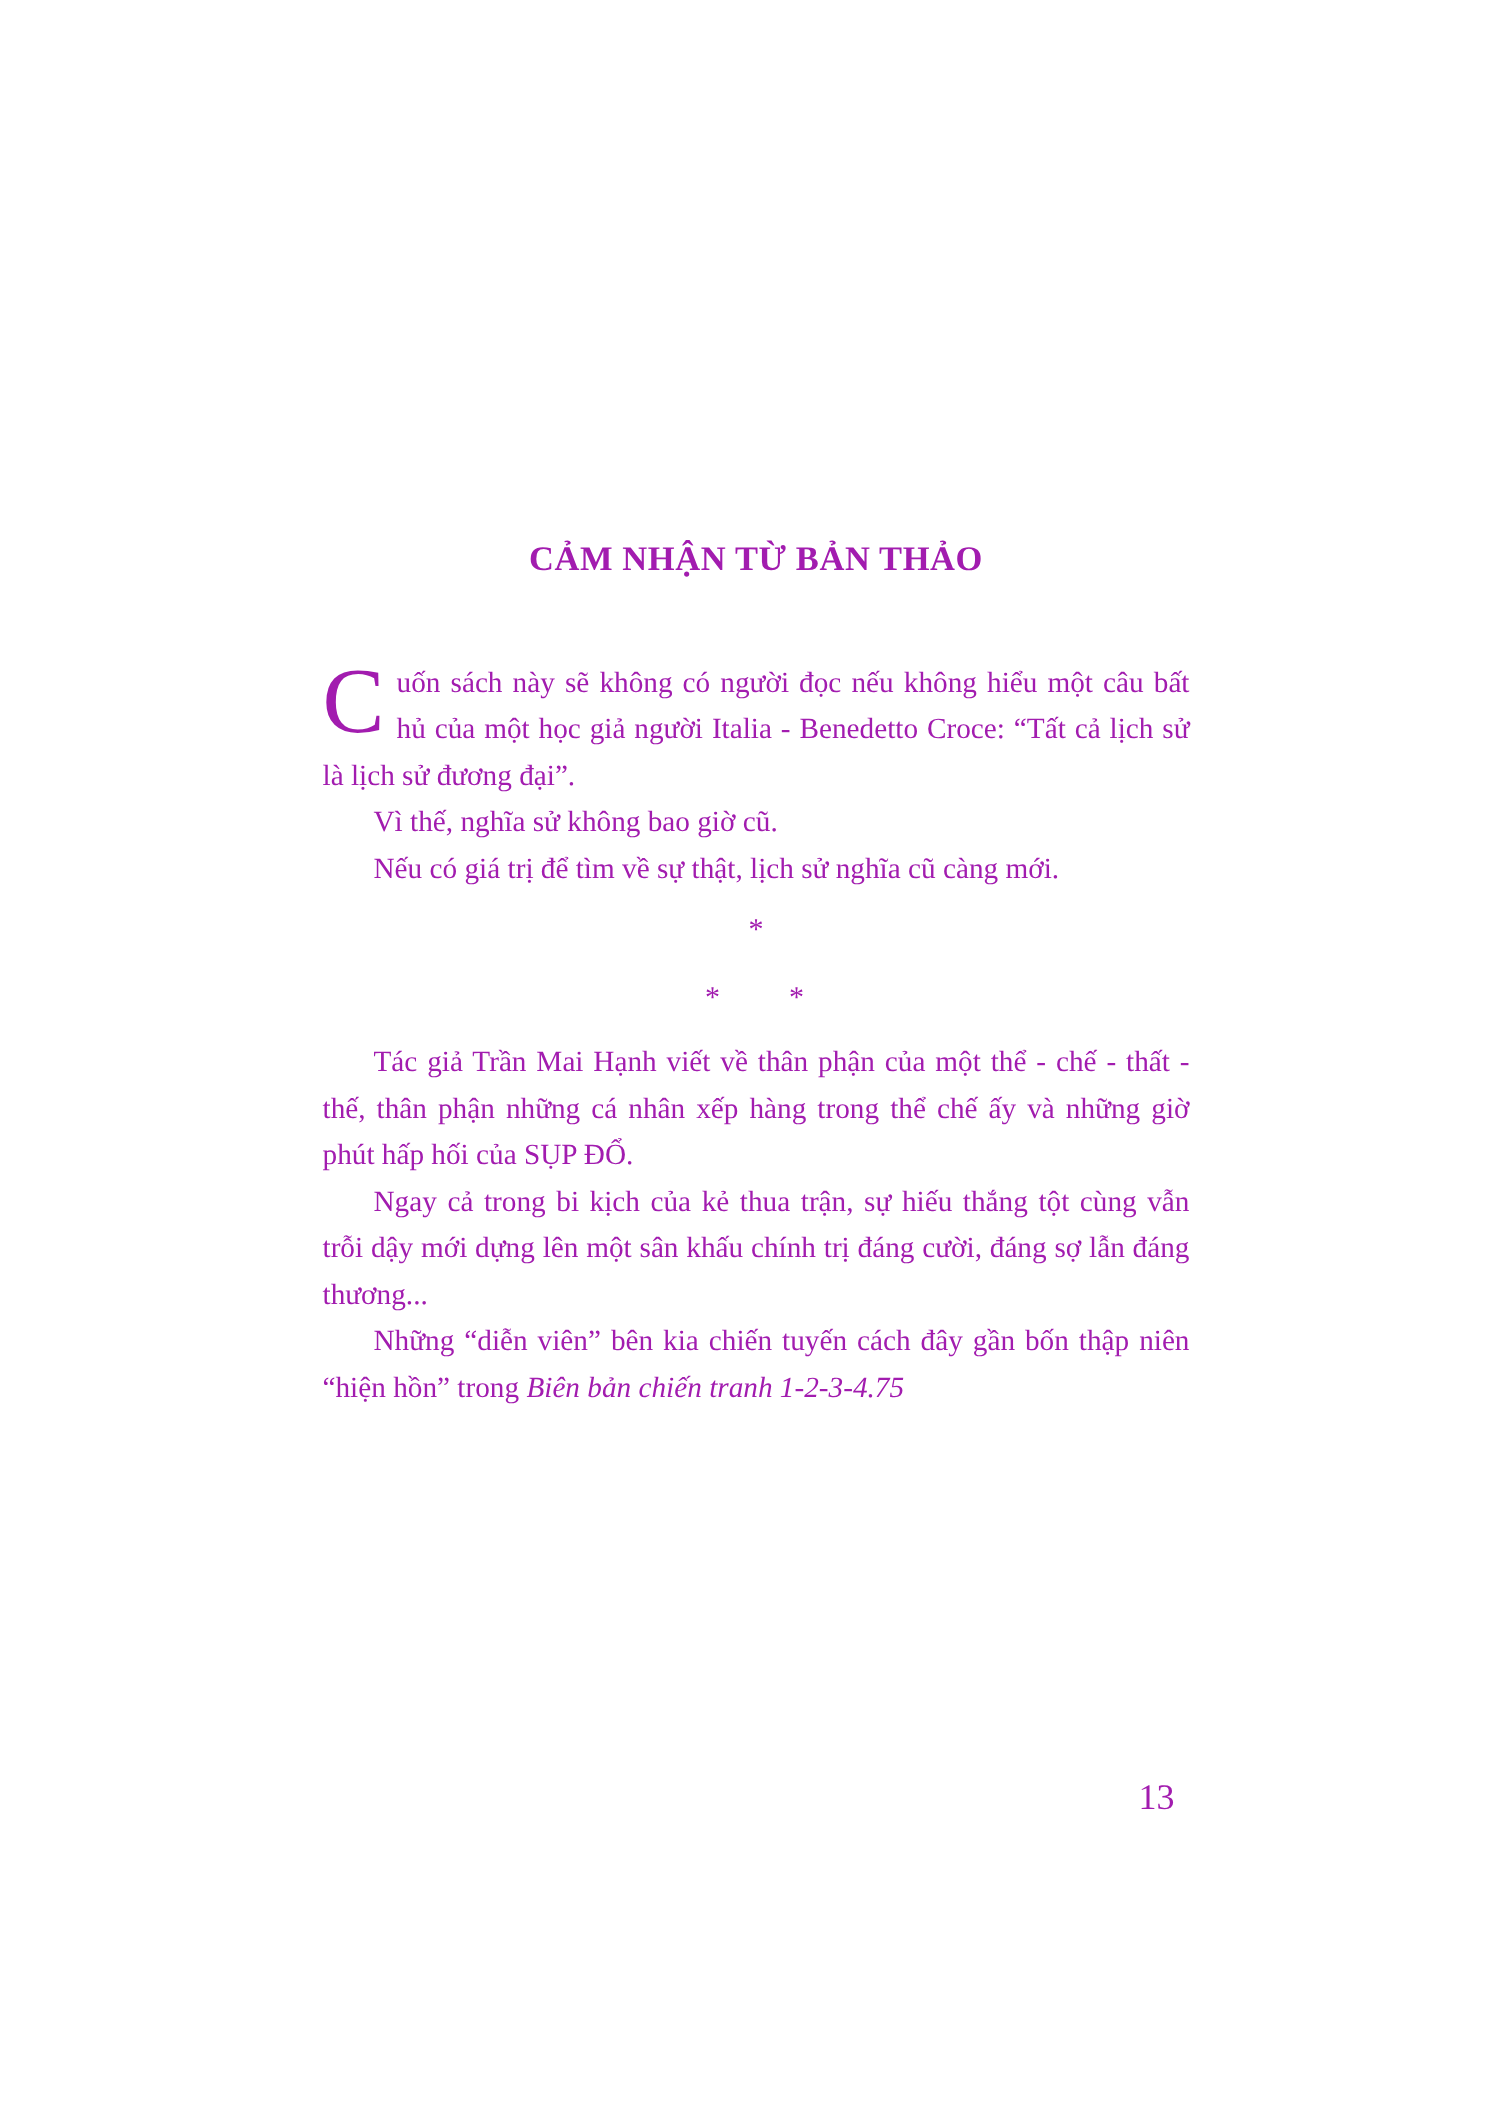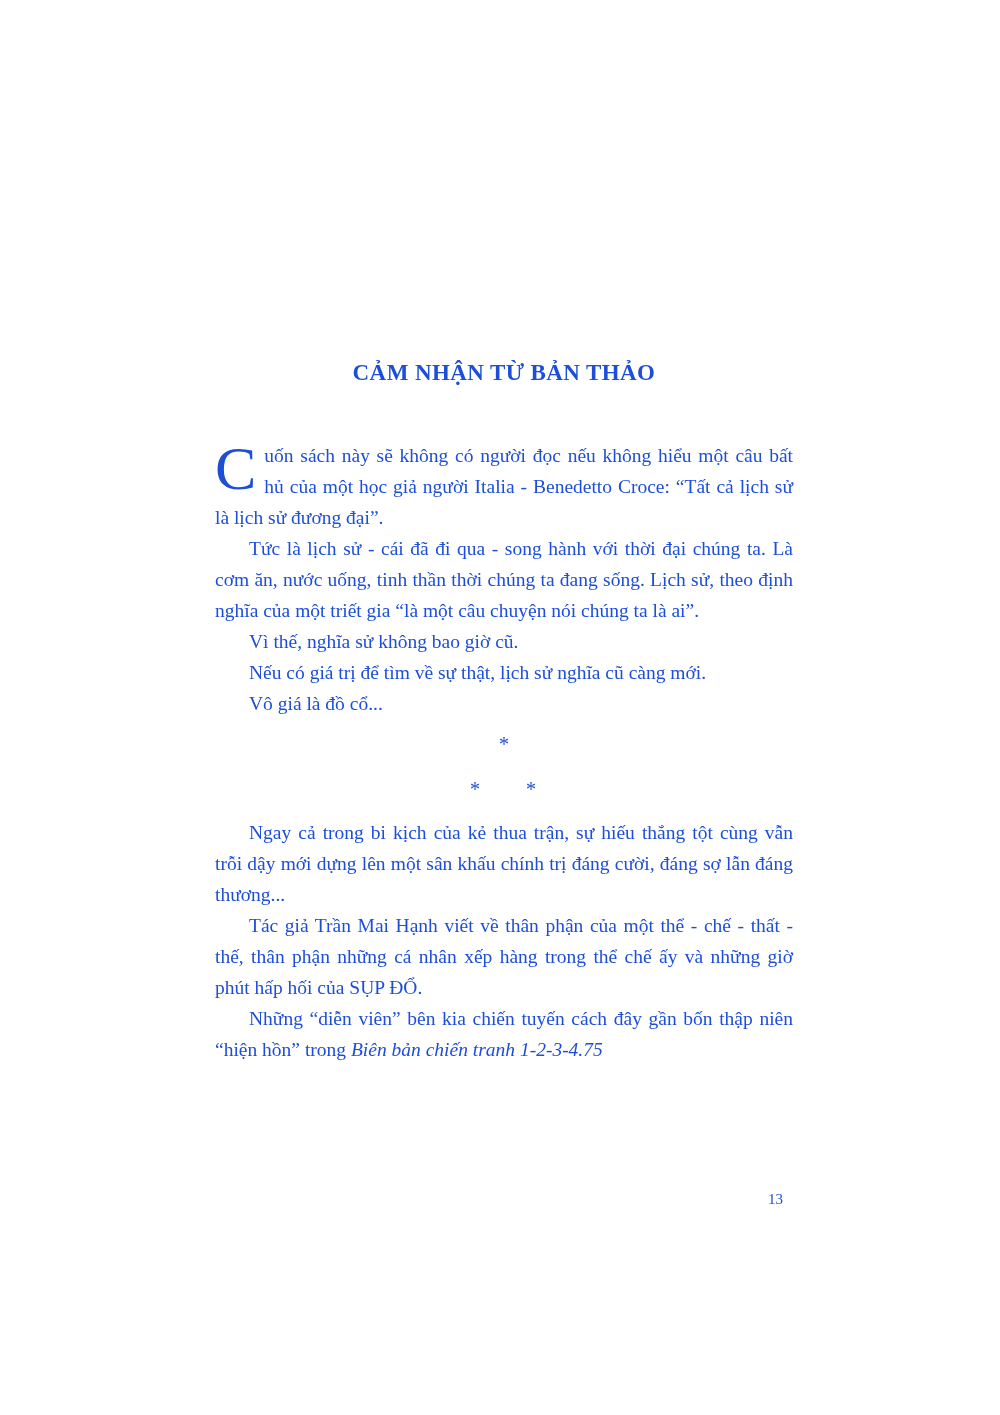--- a/index.html
+++ b/index.html
@@ -6,21 +6,21 @@
     margin: 0;
     padding: 0;
     background: #ffffff;
   }
   .page {
     position: relative;
     width: 1000px;
     height: 1415px;
     background: #ffffff;
     font-family: "Liberation Serif", "DejaVu Serif", serif;
-    color: #1d4ed8;
+    color: #a21caf;
     overflow: hidden;
     border-radius: 15px;
   }
   .content {
     position: absolute;
     left: 215px;
     top: 360px;
     width: 578px;
   }
   .title {
@@ -61,37 +61,35 @@
     margin-top: 14px;
     margin-bottom: 12px;
     letter-spacing: 2px;
   }
   .page-number {
     position: absolute;
     left: 215px;
     top: 1185px;
     width: 568px;
     text-align: right;
-    font-size: 15px;
+    font-size: 24px;
     line-height: 28px;
   }
 </style>
 </head>
 <body>
 
 <div class="page">
   <div class="content">
     <h1 class="title">CẢM NHẬN TỪ BẢN THẢO</h1>
     <div id="body-container">
         <p class="para dropcap-para"><span class="dropcap">C</span><span>uốn sách này sẽ không có người đọc nếu không hiểu một câu bất hủ của một học giả người Italia - Benedetto Croce: “Tất cả lịch sử là lịch sử đương đại”.</span></p>
-        <p class="para"><span>Tức là lịch sử - cái đã đi qua - song hành với thời đại chúng ta. Là cơm ăn, nước uống, tinh thần thời chúng ta đang sống. Lịch sử, theo định nghĩa của một triết gia “là một câu chuyện nói chúng ta là ai”.</span></p>
         <p class="para"><span>Vì thế, nghĩa sử không bao giờ cũ.</span></p>
         <p class="para"><span>Nếu có giá trị để tìm về sự thật, lịch sử nghĩa cũ càng mới.</span></p>
-        <p class="para"><span>Vô giá là đồ cổ...</span></p>
         <div class="sep-line sep-line-0">*</div>
         <div class="sep-line sep-line-1">*  *</div>
+        <p class="para"><span>Tác giả Trần Mai Hạnh viết về thân phận của một thể - chế - thất - thế, thân phận những cá nhân xếp hàng trong thể chế ấy và những giờ phút hấp hối của SỤP ĐỔ.</span></p>
         <p class="para"><span>Ngay cả trong bi kịch của kẻ thua trận, sự hiếu thắng tột cùng vẫn trỗi dậy mới dựng lên một sân khấu chính trị đáng cười, đáng sợ lẫn đáng thương...</span></p>
-        <p class="para"><span>Tác giả Trần Mai Hạnh viết về thân phận của một thể - chế - thất - thế, thân phận những cá nhân xếp hàng trong thể chế ấy và những giờ phút hấp hối của SỤP ĐỔ.</span></p>
         <p class="para"><span>Những “diễn viên” bên kia chiến tuyến cách đây gần bốn thập niên “hiện hồn” trong </span><span class="italic">Biên bản chiến tranh 1-2-3-4.75</span></p>
       </div>
   </div>
   <div class="page-number">13</div>
 </div>
 
 </body></html>

